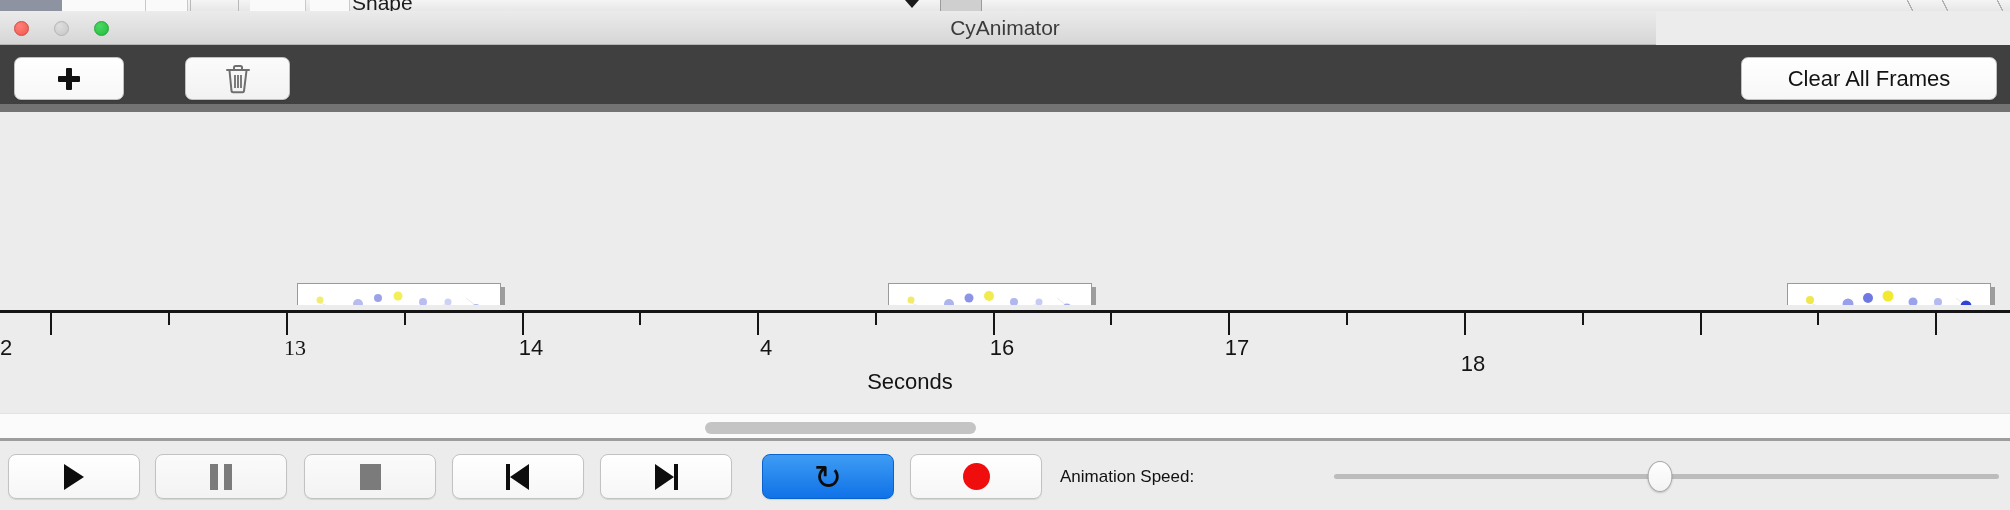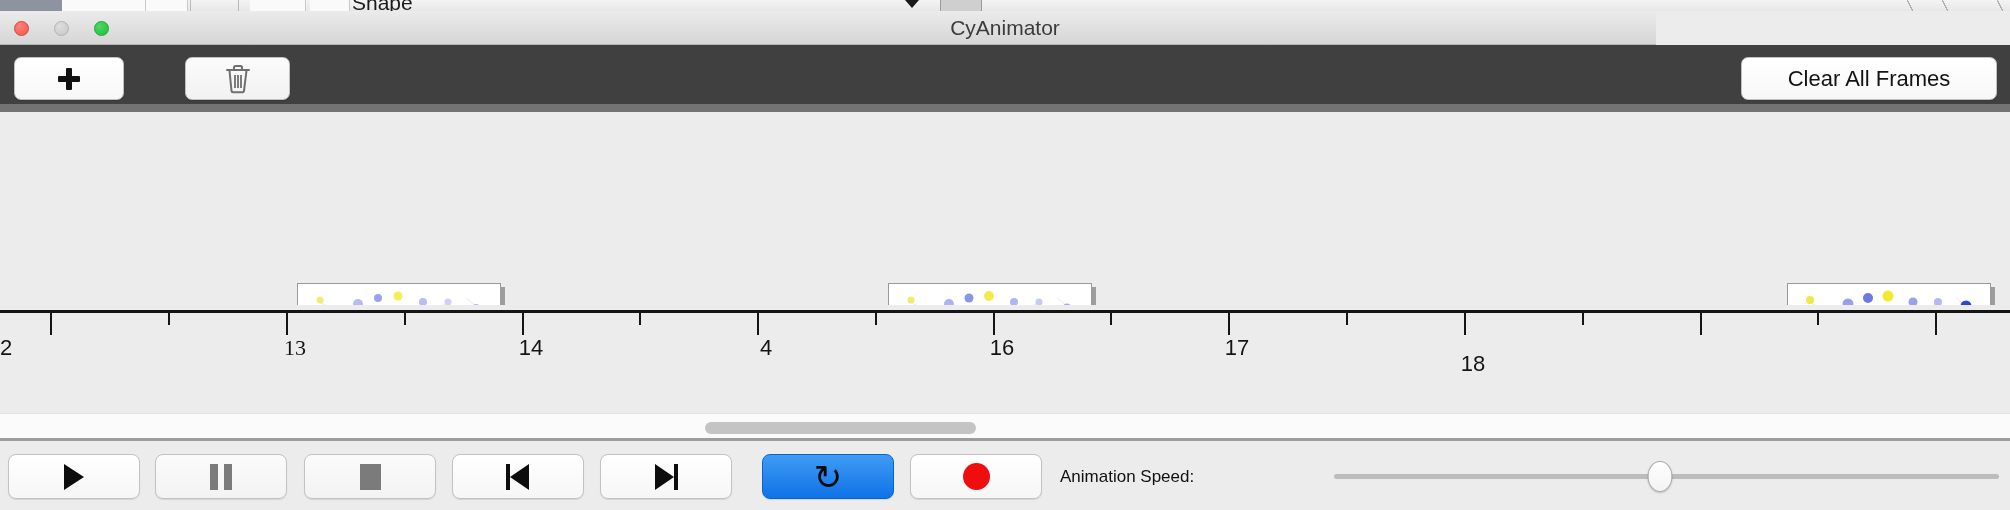--- a/index.html
+++ b/index.html
@@ -447,20 +447,21 @@
   <div class="tick major" style="left:1935px;"></div>
 
   <div class="tick-label" style="left:6px;">2</div>
   <div class="tick-label" style="left:295px;font-family:Liberation Serif, serif;">13</div>
   <div class="tick-label" style="left:531px;">14</div>
   <div class="tick-label" style="left:766px;">4</div>
   <div class="tick-label" style="left:1002px;">16</div>
   <div class="tick-label" style="left:1237px;">17</div>
   <div class="tick-label" style="left:1473px;margin-top:16px;">18</div>
 
+  <div id="axis-title">Seconds</div>
 </div>
 
 <div id="hscroll-region">
   <div id="hscroll-thumb"></div>
 </div>
 
 <div id="playbar">
 
   <div class="pbtn" id="pb-play">
     <span class="ic-play"></span>

